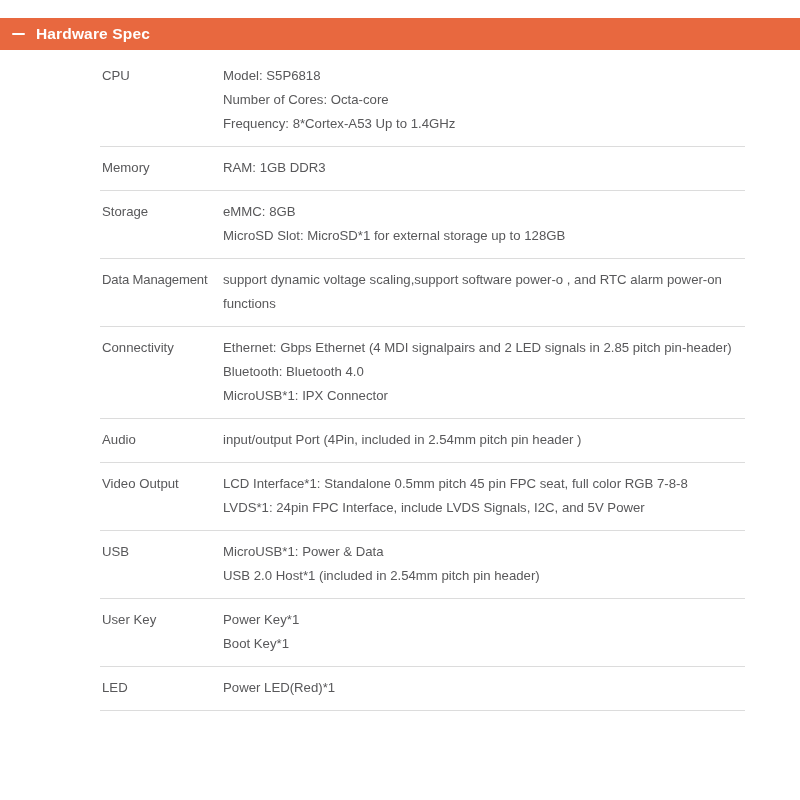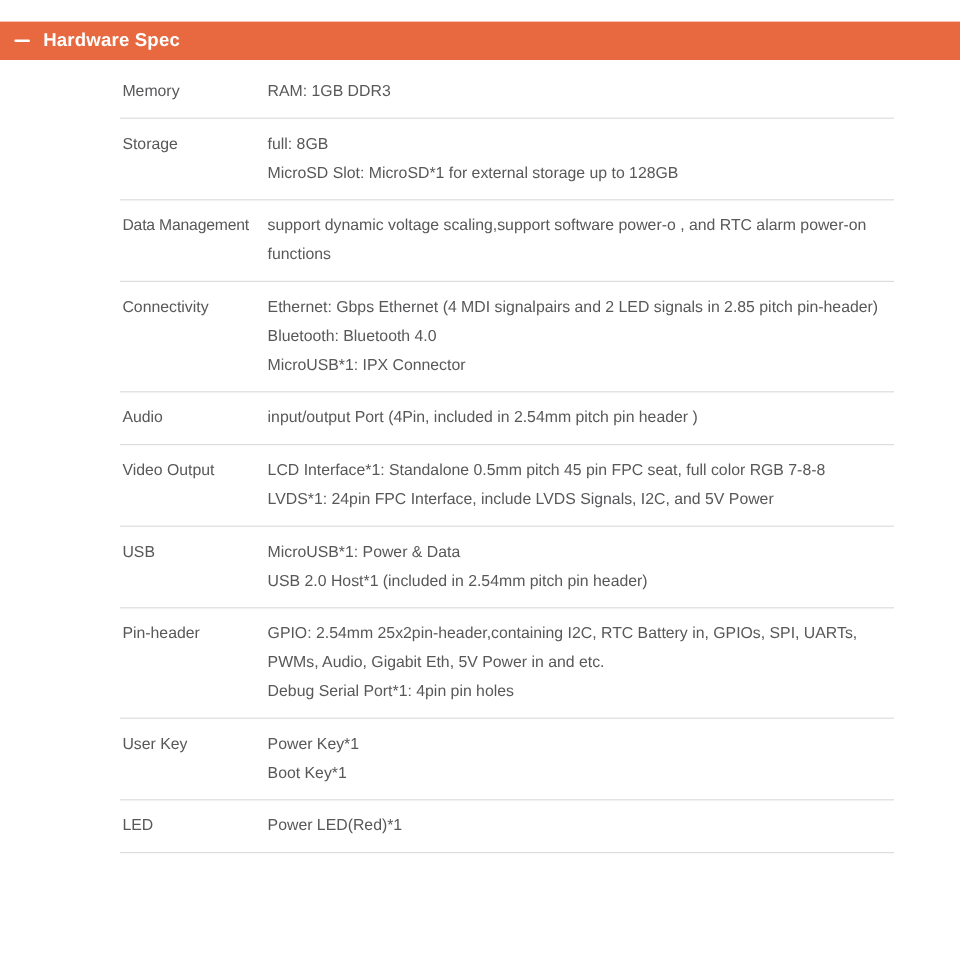--- a/index.html
+++ b/index.html
@@ -103,30 +103,38 @@
 <body>
 
 <div class="page">
 
   <div class="section-header">
     <span class="collapse-icon"></span>
     <span class="section-title">Hardware Spec</span>
   </div>
 
   <div class="spec-table">
+      <div class="spec-row first">
+        <div class="spec-label">CPU</div>
+        <div class="spec-values">
+          <span class="spec-value-line">Model:   S5P6818</span>
+          <span class="spec-value-line">Number of Cores: Octa-core</span>
+          <span class="spec-value-line">Frequency: 8*Cortex-A53 Up to 1.4GHz</span>
+        </div>
+      </div>
       <div class="spec-row">
         <div class="spec-label">Memory</div>
         <div class="spec-values">
           <span class="spec-value-line">RAM: 1GB DDR3</span>
         </div>
       </div>
       <div class="spec-row">
         <div class="spec-label">Storage</div>
         <div class="spec-values">
-          <span class="spec-value-line">full: 8GB</span>
+          <span class="spec-value-line">eMMC: 8GB</span>
           <span class="spec-value-line">MicroSD Slot: MicroSD*1 for external storage up to 128GB</span>
         </div>
       </div>
       <div class="spec-row">
         <div class="spec-label wide">Data Management</div>
         <div class="spec-values">
           <span class="spec-value-line">support dynamic voltage scaling,support software power-o , and RTC alarm power-on functions</span>
         </div>
       </div>
       <div class="spec-row">
@@ -151,27 +159,20 @@
         </div>
       </div>
       <div class="spec-row">
         <div class="spec-label">USB</div>
         <div class="spec-values">
           <span class="spec-value-line">MicroUSB*1: Power &amp; Data</span>
           <span class="spec-value-line">USB 2.0 Host*1 (included in 2.54mm pitch pin header)</span>
         </div>
       </div>
       <div class="spec-row">
-        <div class="spec-label">Pin-header</div>
-        <div class="spec-values">
-          <span class="spec-value-line">GPIO: 2.54mm 25x2pin-header,containing I2C, RTC Battery in, GPIOs, SPI, UARTs, PWMs, Audio, Gigabit Eth, 5V Power in and etc.</span>
-          <span class="spec-value-line">Debug Serial Port*1: 4pin pin holes</span>
-        </div>
-      </div>
-      <div class="spec-row">
         <div class="spec-label">User Key</div>
         <div class="spec-values">
           <span class="spec-value-line">Power Key*1</span>
           <span class="spec-value-line">Boot Key*1</span>
         </div>
       </div>
       <div class="spec-row">
         <div class="spec-label">LED</div>
         <div class="spec-values">
           <span class="spec-value-line">Power LED(Red)*1</span>

